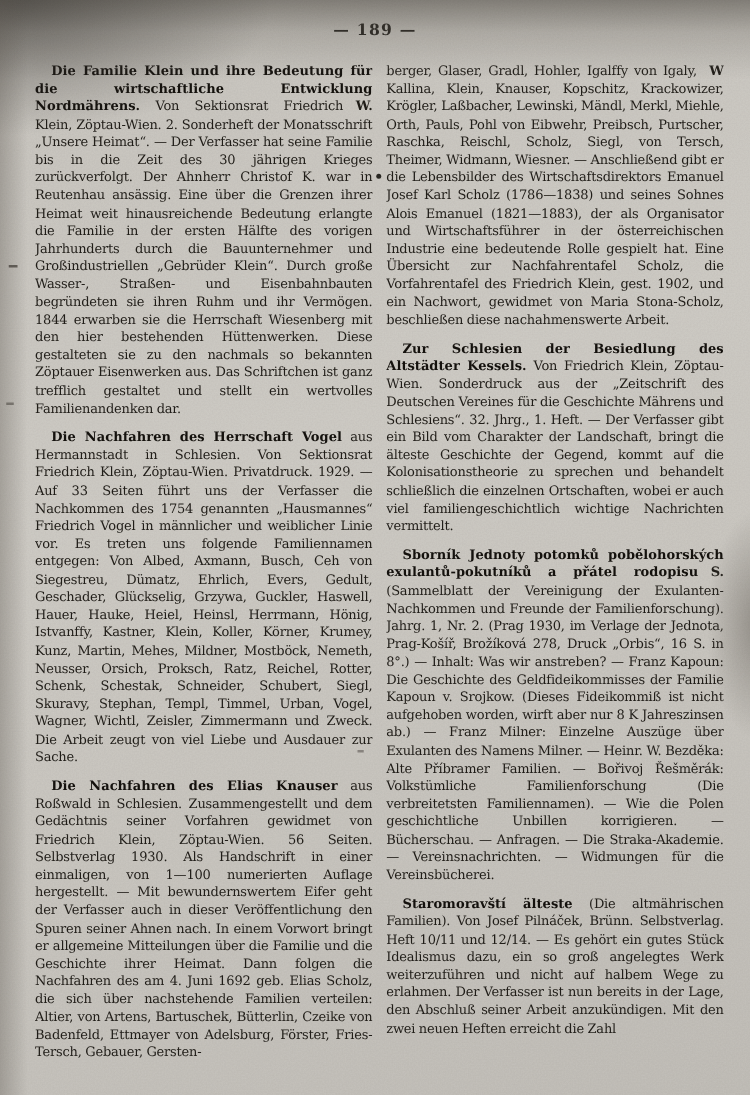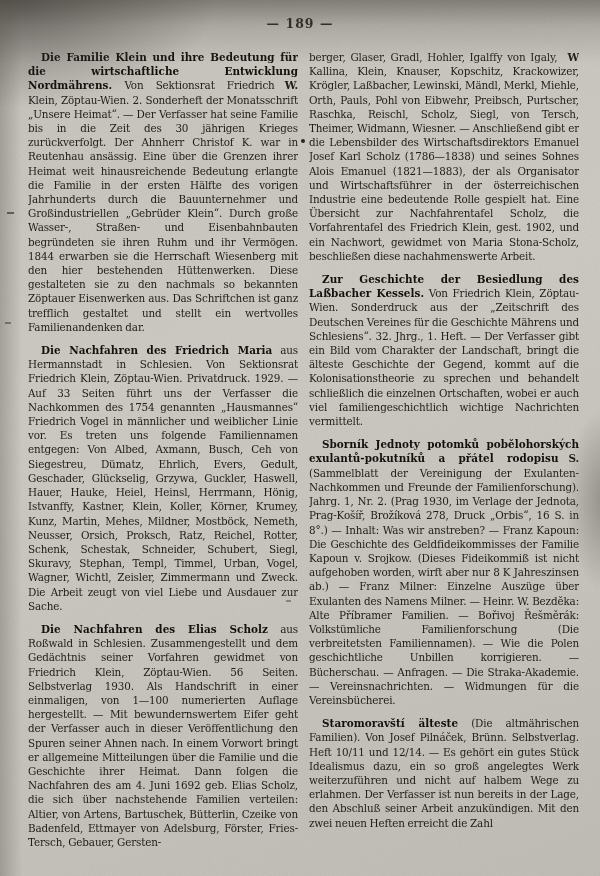--- a/index.html
+++ b/index.html
@@ -82,40 +82,40 @@
 
     <div class="col">
 
       <p class="section">
         <b class="run-in">Die Familie Klein und ihre Bedeutung für die wirtschaftliche Entwicklung Nordmährens.</b>
         <span class="initial">W.</span>
         <span>Von Sektionsrat Friedrich Klein, Zöptau-Wien. 2. Sonderheft der Monatsschrift „Unsere Heimat“. — Der Verfasser hat seine Familie bis in die Zeit des 30 jährigen Krieges zurückverfolgt. Der Ahnherr Christof K. war in Reutenhau ansässig. Eine über die Grenzen ihrer Heimat weit hinausreichende Bedeutung erlangte die Familie in der ersten Hälfte des vorigen Jahrhunderts durch die Bauunternehmer und Großindustriellen „Gebrüder Klein“. Durch große Wasser-, Straßen- und Eisenbahnbauten begründeten sie ihren Ruhm und ihr Vermögen. 1844 erwarben sie die Herrschaft Wiesenberg mit den hier bestehenden Hüttenwerken. Diese gestalteten sie zu den nachmals so bekannten Zöptauer Eisenwerken aus. Das Schriftchen ist ganz trefflich gestaltet und stellt ein wertvolles Familienandenken dar.</span>
       </p>
 
       <p class="section">
-        <b class="run-in">Die Nachfahren des Friedrich Maria</b>
+        <b class="run-in">Die Nachfahren des Herrschaft Vogel</b>
         <span>aus Hermannstadt in Schlesien. Von Sektionsrat Friedrich Klein, Zöptau-Wien. Privatdruck. 1929. — Auf 33 Seiten führt uns der Verfasser die Nachkommen des 1754 genannten „Hausmannes“ Friedrich Vogel in männlicher und weiblicher Linie vor. Es treten uns folgende Familiennamen entgegen: Von Albed, Axmann, Busch, Ceh von Siegestreu, Dümatz, Ehrlich, Evers, Gedult, Geschader, Glückselig, Grzywa, Guckler, Haswell, Hauer, Hauke, Heiel, Heinsl, Herrmann, Hönig, Istvanffy, Kastner, Klein, Koller, Körner, Krumey, Kunz, Martin, Mehes, Mildner, Mostböck, Nemeth, Neusser, Orsich, Proksch, Ratz, Reichel, Rotter, Schenk, Schestak, Schneider, Schubert, Siegl, Skuravy, Stephan, Templ, Timmel, Urban, Vogel, Wagner, Wichtl, Zeisler, Zimmermann und Zweck. Die Arbeit zeugt von viel Liebe und Ausdauer zur Sache.</span>
       </p>
 
       <p class="section">
-        <b class="run-in">Die Nachfahren des Elias Scholz</b>
+        <b class="run-in">Die Nachfahren des Elias Knauser</b>
         <span>aus Roßwald in Schlesien. Zusammengestellt und dem Gedächtnis seiner Vorfahren gewidmet von Friedrich Klein, Zöptau-Wien. 56 Seiten. Selbstverlag 1930. Als Handschrift in einer einmaligen, von 1—100 numerierten Auflage hergestellt. — Mit bewundernswertem Eifer geht der Verfasser auch in dieser Veröffentlichung den Spuren seiner Ahnen nach. In einem Vorwort bringt er allgemeine Mitteilungen über die Familie und die Geschichte ihrer Heimat. Dann folgen die Nachfahren des am 4. Juni 1692 geb. Elias Scholz, die sich über nachstehende Familien verteilen: Altier, von Artens, Bartuschek, Bütterlin, Czeike von Badenfeld, Ettmayer von Adelsburg, Förster, Fries-Tersch, Gebauer, Gersten-</span>
       </p>
 
     </div>
 
     <div class="col">
 
       <p class="section no-indent">
         <span class="initial">W</span>
         <span>berger, Glaser, Gradl, Hohler, Igalffy von Igaly, Kallina, Klein, Knauser, Kopschitz, Krackowizer, Krögler, Laßbacher, Lewinski, Mändl, Merkl, Miehle, Orth, Pauls, Pohl von Eibwehr, Preibsch, Purtscher, Raschka, Reischl, Scholz, Siegl, von Tersch, Theimer, Widmann, Wiesner. — Anschließend gibt er die Lebensbilder des Wirtschaftsdirektors Emanuel Josef Karl Scholz (1786—1838) und seines Sohnes Alois Emanuel (1821—1883), der als Organisator und Wirtschaftsführer in der österreichischen Industrie eine bedeutende Rolle gespielt hat. Eine Übersicht zur Nachfahrentafel Scholz, die Vorfahrentafel des Friedrich Klein, gest. 1902, und ein Nachwort, gewidmet von Maria Stona-Scholz, beschließen diese nachahmenswerte Arbeit.</span>
       </p>
 
       <p class="section">
-        <b class="run-in">Zur Geschichte der Besiedlung des Laßbacher Kessels.</b>
+        <b class="run-in">Zur Schlesien der Besiedlung des Altstädter Kessels.</b>
         <span>Von Friedrich Klein, Zöptau-Wien. Sonderdruck aus der „Zeitschrift des Deutschen Vereines für die Geschichte Mährens und Schlesiens“. 32. Jhrg., 1. Heft. — Der Verfasser gibt ein Bild vom Charakter der Landschaft, bringt die älteste Geschichte der Gegend, kommt auf die Kolonisationstheorie zu sprechen und behandelt schließlich die einzelnen Ortschaften, wobei er auch viel familiengeschichtlich wichtige Nachrichten vermittelt.</span>
       </p>
 
       <p class="section">
         <b class="run-in">Sborník Jednoty potomků pobělohorských exulantů-pokutníků a přátel rodopisu</b>
         <span class="initial">S.</span>
         <span>(Sammelblatt der Vereinigung der Exulanten-Nachkommen und Freunde der Familienforschung). Jahrg. 1, Nr. 2. (Prag 1930, im Verlage der Jednota, Prag-Košíř, Brožíková 278, Druck „Orbis“, 16 S. in 8°.) — Inhalt: Was wir anstreben? — Franz Kapoun: Die Geschichte des Geldfideikommisses der Familie Kapoun v. Srojkow. (Dieses Fideikommiß ist nicht aufgehoben worden, wirft aber nur 8 K Jahreszinsen ab.) — Franz Milner: Einzelne Auszüge über Exulanten des Namens Milner. — Heinr. W. Bezděka: Alte Příbramer Familien. — Bořivoj Řešměrák: Volkstümliche Familienforschung (Die verbreitetsten Familiennamen). — Wie die Polen geschichtliche Unbillen korrigieren. — Bücherschau. — Anfragen. — Die Straka-Akademie. — Vereinsnachrichten. — Widmungen für die Vereinsbücherei.</span>
       </p>
 
       <p class="section">

